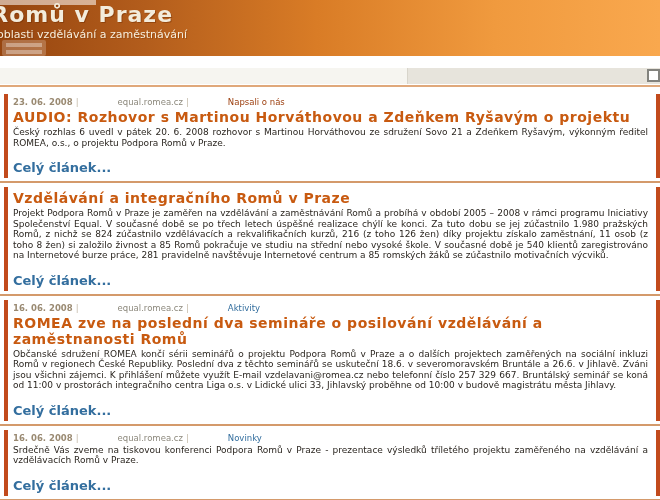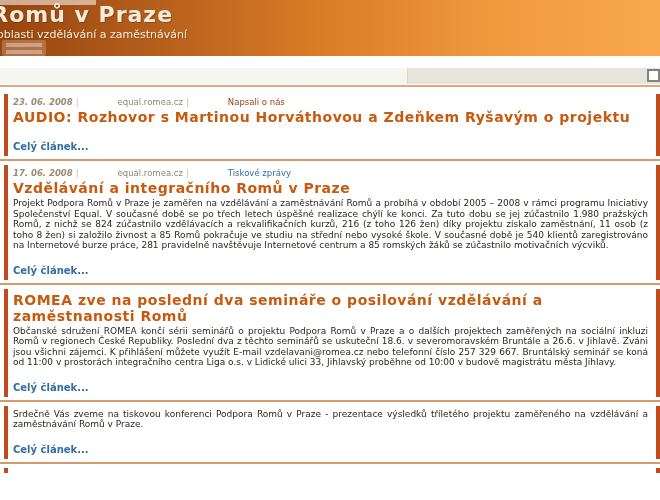--- a/index.html
+++ b/index.html
@@ -26,29 +26,29 @@
     background:#f6f5f0; border-right:1px solid #d8d5cb; box-sizing:border-box;}
   .hscroll .btn{position:absolute; right:0; top:1px; width:13px; height:13px;
     background:#fff; border:2px solid #83837e; box-sizing:border-box;}
   .top-divider{height:0; border-top:2px solid #e0a87a; margin-top:1px;}
 
   
   .content{padding-top:7px;}
   .item{margin-left:4px; border-left:4px solid #c24a1c; border-right:4px solid #c24a1c;
     padding:3px 8px 2px 5px;}
   .meta{font-size:8.5px; line-height:11px; color:#8c887c; margin:0 0 1px 0;}
-  .meta .date{color:#9a8a72; font-weight:bold;font-style:italic;}
+  .meta .date{color:#9a8a72; font-weight:bold;}
   .meta .pipe{color:#c2b8a6; padding:0 3px;}
   .meta a{text-decoration:none;margin-left:36px;}
   .meta .source{color:#8c887c;}
   .meta .category{font-weight:normal;}
   h3.title{margin:0 0 2px 0; font-size:14px; line-height:16px; font-weight:bold; letter-spacing:.5px;}
   h3.title a{color:#c85a10; text-decoration:none;text-align:center;}
   p.body{margin:0; font-size:9px; line-height:10.5px; color:#2b2620; text-align:justify;}
-  a.more{display:inline-block; font-size:10px; line-height:10px; font-weight:bold;
+  a.more{display:inline-block; font-size:13px; line-height:10px; font-weight:bold;
     color:#336e9e; text-decoration:none; margin-top:15px;}
   .item-divider{height:0; border-top:2px solid #d49a6b; margin:3px 0 4px 0;}
 </style>
 </head>
 <body>
 
 <div class="page">
 
   <div class="banner">
     <div class="top-sliver"></div>
@@ -68,43 +68,47 @@
   </div>
 
   <div class="top-divider"></div>
 
   <div class="content">
   <div class="item">
     <div class="meta">
       <span class="date">23. 06. 2008</span><span class="pipe">|</span><a class="source" href="#">equal.romea.cz</a><span class="pipe">|</span><a class="category" href="#" style="color: rgb(157, 64, 16);">Napsali o nás</a>
     </div>
     <h3 class="title"><a href="#">AUDIO: Rozhovor s Martinou Horváthovou a Zdeňkem Ryšavým o projektu</a></h3>
+    <p class="body">Český rozhlas 6 uvedl v pátek 20. 6. 2008 rozhovor s Martinou Horváthovou ze sdružení Sovo 21 a Zdeňkem Ryšavým, výkonným ředitel ROMEA, o.s., o projektu Podpora Romů v Praze.</p>
     <a class="more" href="#">Celý článek...</a>
   </div>
   <div class="item-divider"></div>
 
   <div class="item">
-    <div class="meta">
-      <span class="date">17. 06. 2008</span><span class="pipe">|</span><a class="source" href="#">equal.romea.cz</a><span class="pipe">|</span><a class="category" href="#" style="color: rgb(51, 110, 158);">Tiskové zprávy</a>
-    </div>
     <h3 class="title"><a href="#">Vzdělávání a integračního Romů v Praze</a></h3>
     <p class="body">Projekt Podpora Romů v Praze je zaměřen na vzdělávání a zaměstnávání Romů a probíhá v období 2005 – 2008 v rámci programu Iniciativy Společenství Equal. V současné době se po třech letech úspěšné realizace chýlí ke konci. Za tuto dobu se jej zúčastnilo 1.980 pražských Romů, z nichž se 824 zúčastnilo vzdělávacích a rekvalifikačních kurzů, 216 (z toho 126 žen) díky projektu získalo zaměstnání, 11 osob (z toho 8 žen) si založilo živnost a 85 Romů pokračuje ve studiu na střední nebo vysoké škole. V současné době je 540 klientů zaregistrováno na Internetové burze práce, 281 pravidelně navštěvuje Internetové centrum a 85 romských žáků se zúčastnilo motivačních výcviků.</p>
     <a class="more" href="#">Celý článek...</a>
   </div>
   <div class="item-divider"></div>
 
   <div class="item">
+    <div class="meta">
+      <span class="date">16. 06. 2008</span><span class="pipe">|</span><a class="source" href="#">equal.romea.cz</a><span class="pipe">|</span><a class="category" href="#" style="color: rgb(51, 110, 158);">Aktivity</a>
+    </div>
     <h3 class="title"><a href="#">ROMEA zve na poslední dva semináře o posilování vzdělávání a zaměstnanosti Romů</a></h3>
     <p class="body">Občanské sdružení ROMEA končí sérii seminářů o projektu Podpora Romů v Praze a o dalších projektech zaměřených na sociální inkluzi Romů v regionech České Republiky. Poslední dva z těchto seminářů se uskuteční 18.6. v severomoravském Bruntále a 26.6. v Jihlavě. Zváni jsou všichni zájemci. K přihlášení můžete využít E-mail vzdelavani@romea.cz nebo telefonní číslo 257 329 667. Bruntálský seminář se koná od 11:00 v prostorách integračního centra Liga o.s. v Lidické ulici 33, Jihlavský proběhne od 10:00 v budově magistrátu města Jihlavy.</p>
     <a class="more" href="#">Celý článek...</a>
   </div>
   <div class="item-divider"></div>
 
   <div class="item">
-    <p class="body">Srdečně Vás zveme na tiskovou konferenci Podpora Romů v Praze - prezentace výsledků tříletého projektu zaměřeného na vzdělávání a zaměstnávání Romů v Praze.</p>
+    <div class="meta">
+      <span class="date">16. 06. 2008</span><span class="pipe">|</span><a class="source" href="#">equal.romea.cz</a><span class="pipe">|</span><a class="category" href="#" style="color: rgb(51, 110, 158);">Novinky</a>
+    </div>
+    <p class="body">Srdečně Vás zveme na tiskovou konferenci Podpora Romů v Praze - prezentace výsledků tříletého projektu zaměřeného na vzdělávání a vzdělávacích Romů v Praze.</p>
     <a class="more" href="#">Celý článek...</a>
   </div>
   <div class="item-divider"></div>
 
   <div class="item">
     
     
     
     
   </div>

